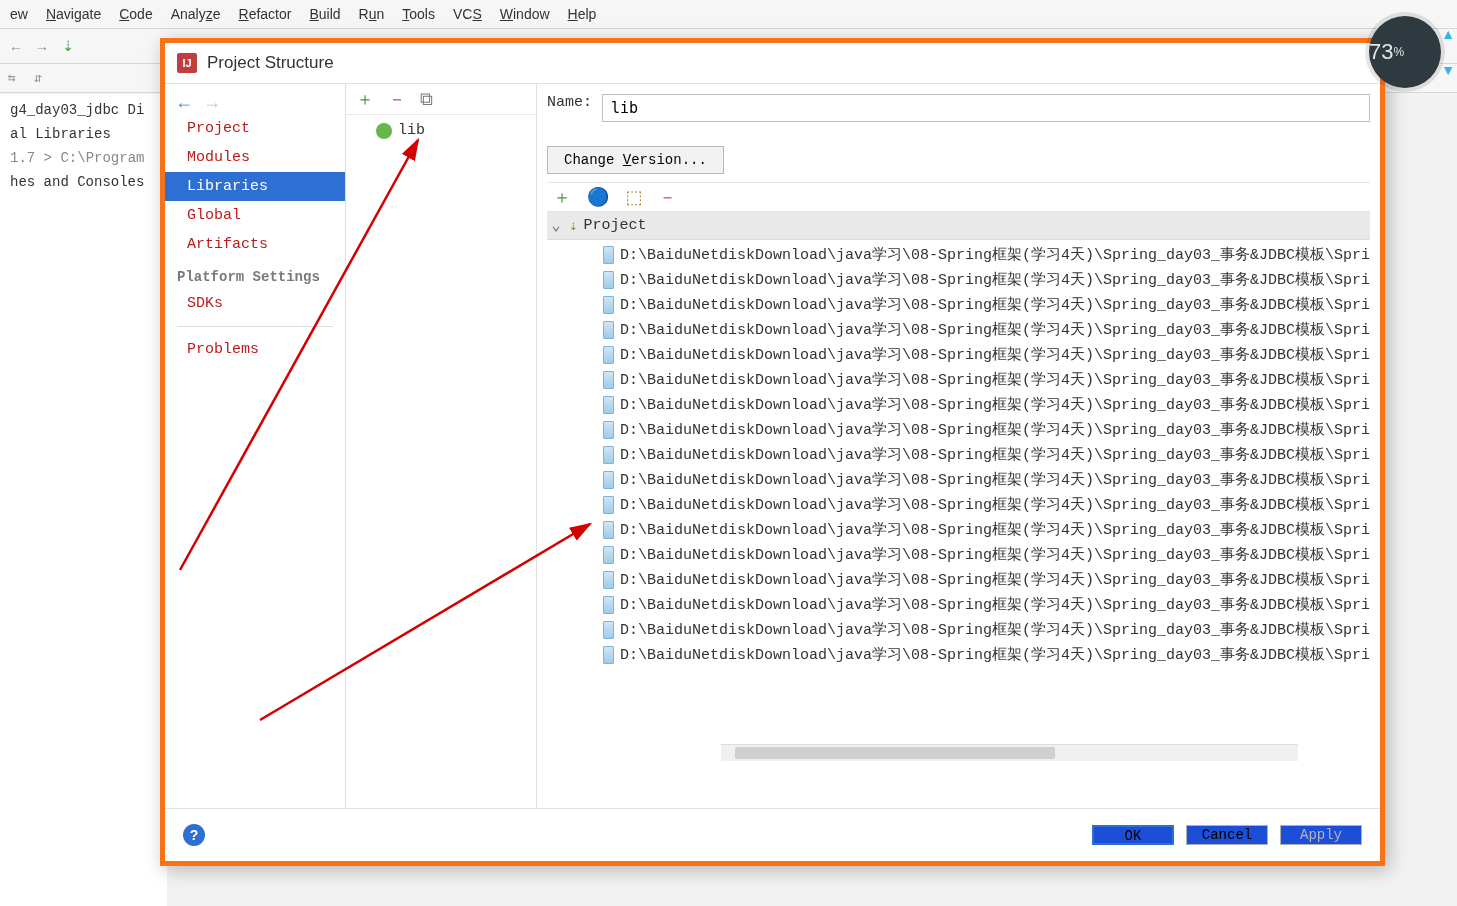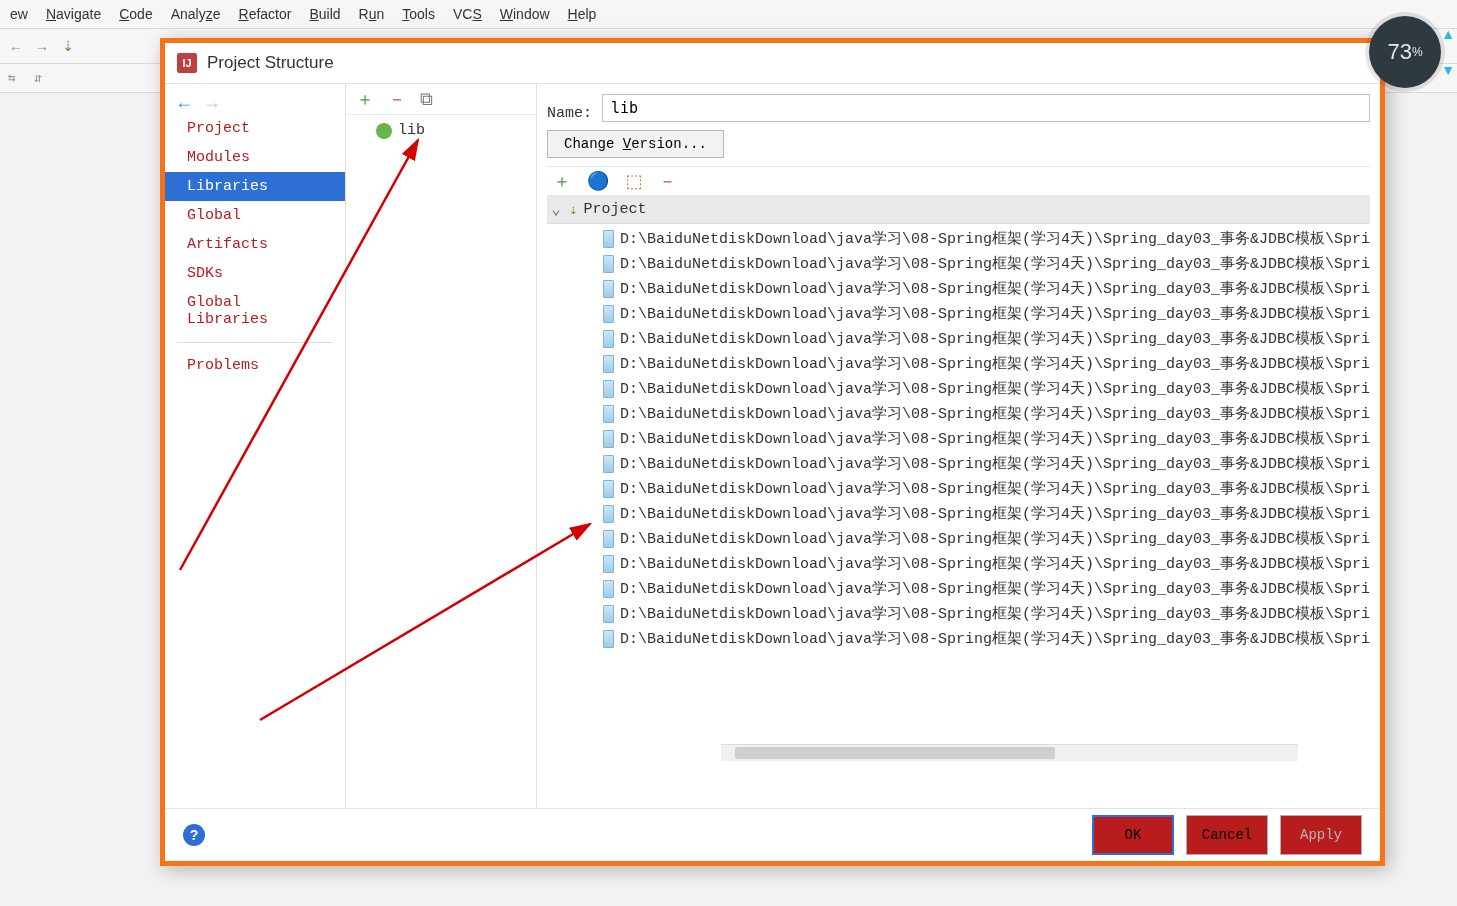--- a/index.html
+++ b/index.html
@@ -24,40 +24,40 @@
 .sidepane .row{padding:6px 22px;font-size:15px;color:#b91c1c;cursor:default}
 .sidepane .row.sel{background:#2d6fd2;color:#fff}
 .sidepane .divider{height:1px;background:#ddd;margin:8px 12px}
 .centerpane{width:190px;border-right:1px solid #e0e0e0;display:flex;flex-direction:column}
 .tb2{height:30px;display:flex;align-items:center;gap:14px;padding:0 10px;border-bottom:1px solid #e8e8e8;font-size:18px}
 .tb2 .plus{color:#419b3e}.tb2 .minus{color:#c24141}.tb2 .copy{color:#7a7a7a}
 .liblist{flex:1;padding-top:4px}
 .libitem{display:flex;align-items:center;gap:6px;padding:3px 30px;font-size:15px}
 .leaf-ico{width:16px;height:16px;border-radius:50%;background:#67b64a;display:inline-block}
 .rightpane{flex:1;display:flex;flex-direction:column;padding:10px 10px 0 10px;min-width:0}
-.row-line{display:flex;align-items:flex-end;gap:10px;margin-bottom:8px}
+.row-line{display:flex;align-items:flex-start;gap:10px;margin-bottom:24px}
 .row-line label{font-size:15px}
 .name-input{flex:1;height:26px;border:1px solid #bfbfbf;padding:0 8px;font-size:15px;font-family:Consolas,monospace}
 .ver-line{display:flex;align-items:center;justify-content:space-between;margin-bottom:8px}
 .ver-line .txt{font-size:15px;color:#333}
 .chg-btn{height:28px;padding:0 16px;border:1px solid #b8b8b8;background:#f2f2f2;font-size:14px}
 .tb3{height:28px;display:flex;align-items:center;gap:16px;font-size:18px;border-top:1px solid #e5e5e5;border-bottom:1px solid #e5e5e5;padding:0 6px}
 .tb3 .plus{color:#419b3e}.tb3 .globe{color:#2d7cc0}.tb3 .box{color:#b27a22}.tb3 .minus{color:#c24141}
 .classes-hdr{display:flex;align-items:center;gap:6px;padding:4px 2px;background:#e9e9e9;border-bottom:1px solid #dcdcdc;font-size:15px}
 .classes-hdr .chev{color:#6b6b6b;width:14px;text-align:center}
 .dl-ico{color:#5aa02c;font-size:14px}
 .tree{flex:1;overflow:hidden;padding:2px 0}
 .path-row{display:flex;align-items:center;gap:6px;padding:3px 0 3px 56px;font-size:15px;white-space:nowrap}
 .file-ico{width:14px;height:16px;background:linear-gradient(#cfe6f7,#9fcbe8);border:1px solid #7fb4d8;border-radius:1px;display:inline-block}
 .btnbar{height:52px;display:flex;align-items:center;justify-content:flex-end;gap:12px;padding:0 18px;border-top:1px solid #e3e3e3}
 .btnbar .help{margin-right:auto;width:22px;height:22px;border-radius:50%;background:#2d6fd2;color:#fff;display:flex;align-items:center;justify-content:center;font-weight:bold;font-size:14px}
-.btn{min-width:82px;height:40px;border:1px solid #b0b0b0;background:#b91c1c;font-size:14px}
+.btn{min-width:82px;height:20px;border:1px solid #b0b0b0;background:#1d4ed8;font-size:14px}
 .btn.primary{border:2px solid #2d6fd2}
 .btn[disabled]{color:#b5b5b5}
-.gauge{position:absolute;top:16px;right:16px;width:72px;height:72px;border-radius:50%;background:#2e3a40;display:flex;align-items:center;justify-content:center;color:#e6e6e6;font-size:22px;box-shadow:0 0 0 4px rgba(0,0,0,.1)}
+.gauge{position:absolute;top:16px;right:16px;width:72px;height:72px;border-radius:50%;background:#2e3a40;display:flex;align-items:center;justify-content:flex-start;color:#e6e6e6;font-size:22px;box-shadow:0 0 0 4px rgba(0,0,0,.1)}
 .gauge::before{content:"";position:absolute;inset:-5px;border-radius:50%;background:conic-gradient(#28c76f 0 263deg,#394852 263deg 360deg);z-index:-1}
 .gauge .up{position:absolute;right:-14px;top:10px;color:#34b4e0;font-size:14px}
 .gauge .dn{position:absolute;right:-14px;bottom:10px;color:#34b4e0;font-size:14px}
 .arrow-svg{position:absolute;pointer-events:none}
 .scrollbar-h{position:absolute;left:556px;right:82px;bottom:100px;height:16px;background:#f0f0f0;border-top:1px solid #ddd}
 .scrollbar-h .thumb{position:absolute;left:14px;top:2px;height:12px;width:320px;background:#cfcfcf;border-radius:2px}
 </style>
 </head>
 <body>
 
@@ -81,41 +81,47 @@
     <span class="tb-ico">←</span>
     <span class="tb-ico">→</span>
     <span class="tb-ico" style="color:#419b3e">⇣</span>
   </div>
 
   <div class="crumbs mono">
     <span style="width:26px;color:#999">⇆</span>
     <span style="width:26px;color:#999">⇵</span>
   </div>
 
+  <div class="left-rail mono">
+    <div class="item">g4_day03_jdbc  Di</div>
+    <div class="item">al Libraries</div>
+    <div class="item sub"><span>1.7</span> &gt; <span>C:\Program</span></div>
+    <div class="item">hes and Consoles</div>
+  </div>
 
   <div class="dialog">
     <div class="dlg-title">
       <span class="ij-ico">IJ</span>
       <span>Project Structure</span>
     </div>
 
     <div class="dlg-body">
 
       <div class="sidepane">
         <div class="nav">
           <span>←</span>
           <span style="color:#c4c4c4">→</span>
         </div>
         <div class="row mono">Project</div>
         <div class="row mono">Modules</div>
         <div class="row mono sel">Libraries</div>
         <div class="row mono">Global</div>
         <div class="row mono">Artifacts</div>
+        <div class="hdr mono">Platform Settings</div>
         <div class="row mono">SDKs</div>
-        <div class="row mono">Global Libraries</div>
         <div class="divider"></div>
         <div class="row mono">Problems</div>
       </div>
 
       <div class="centerpane">
         <div class="tb2">
           <span class="plus">＋</span>
           <span class="minus">－</span>
           <span class="copy">⧉</span>
         </div>

